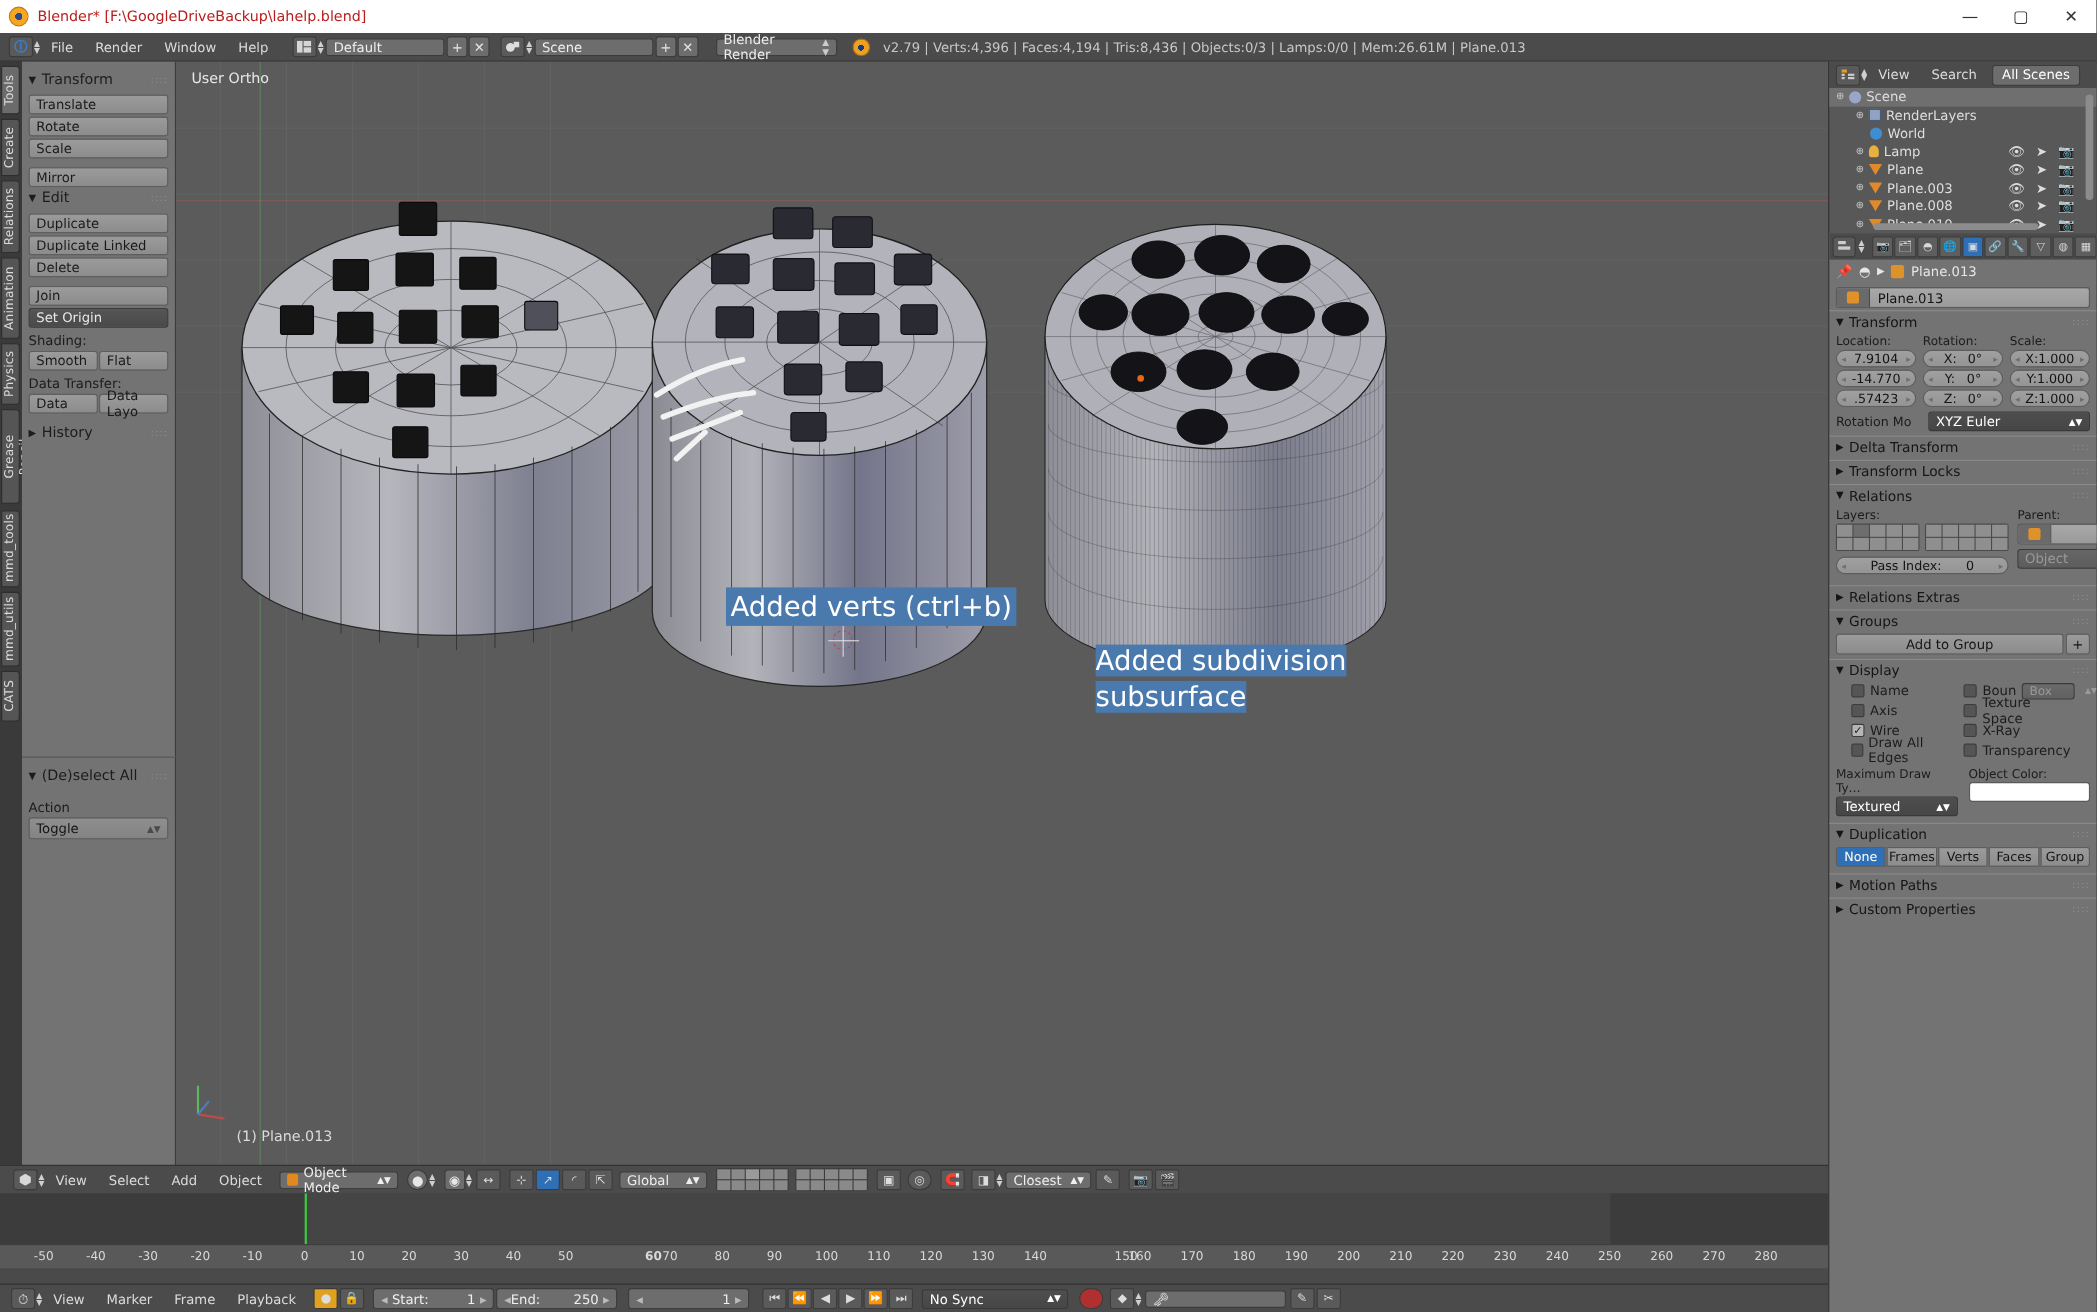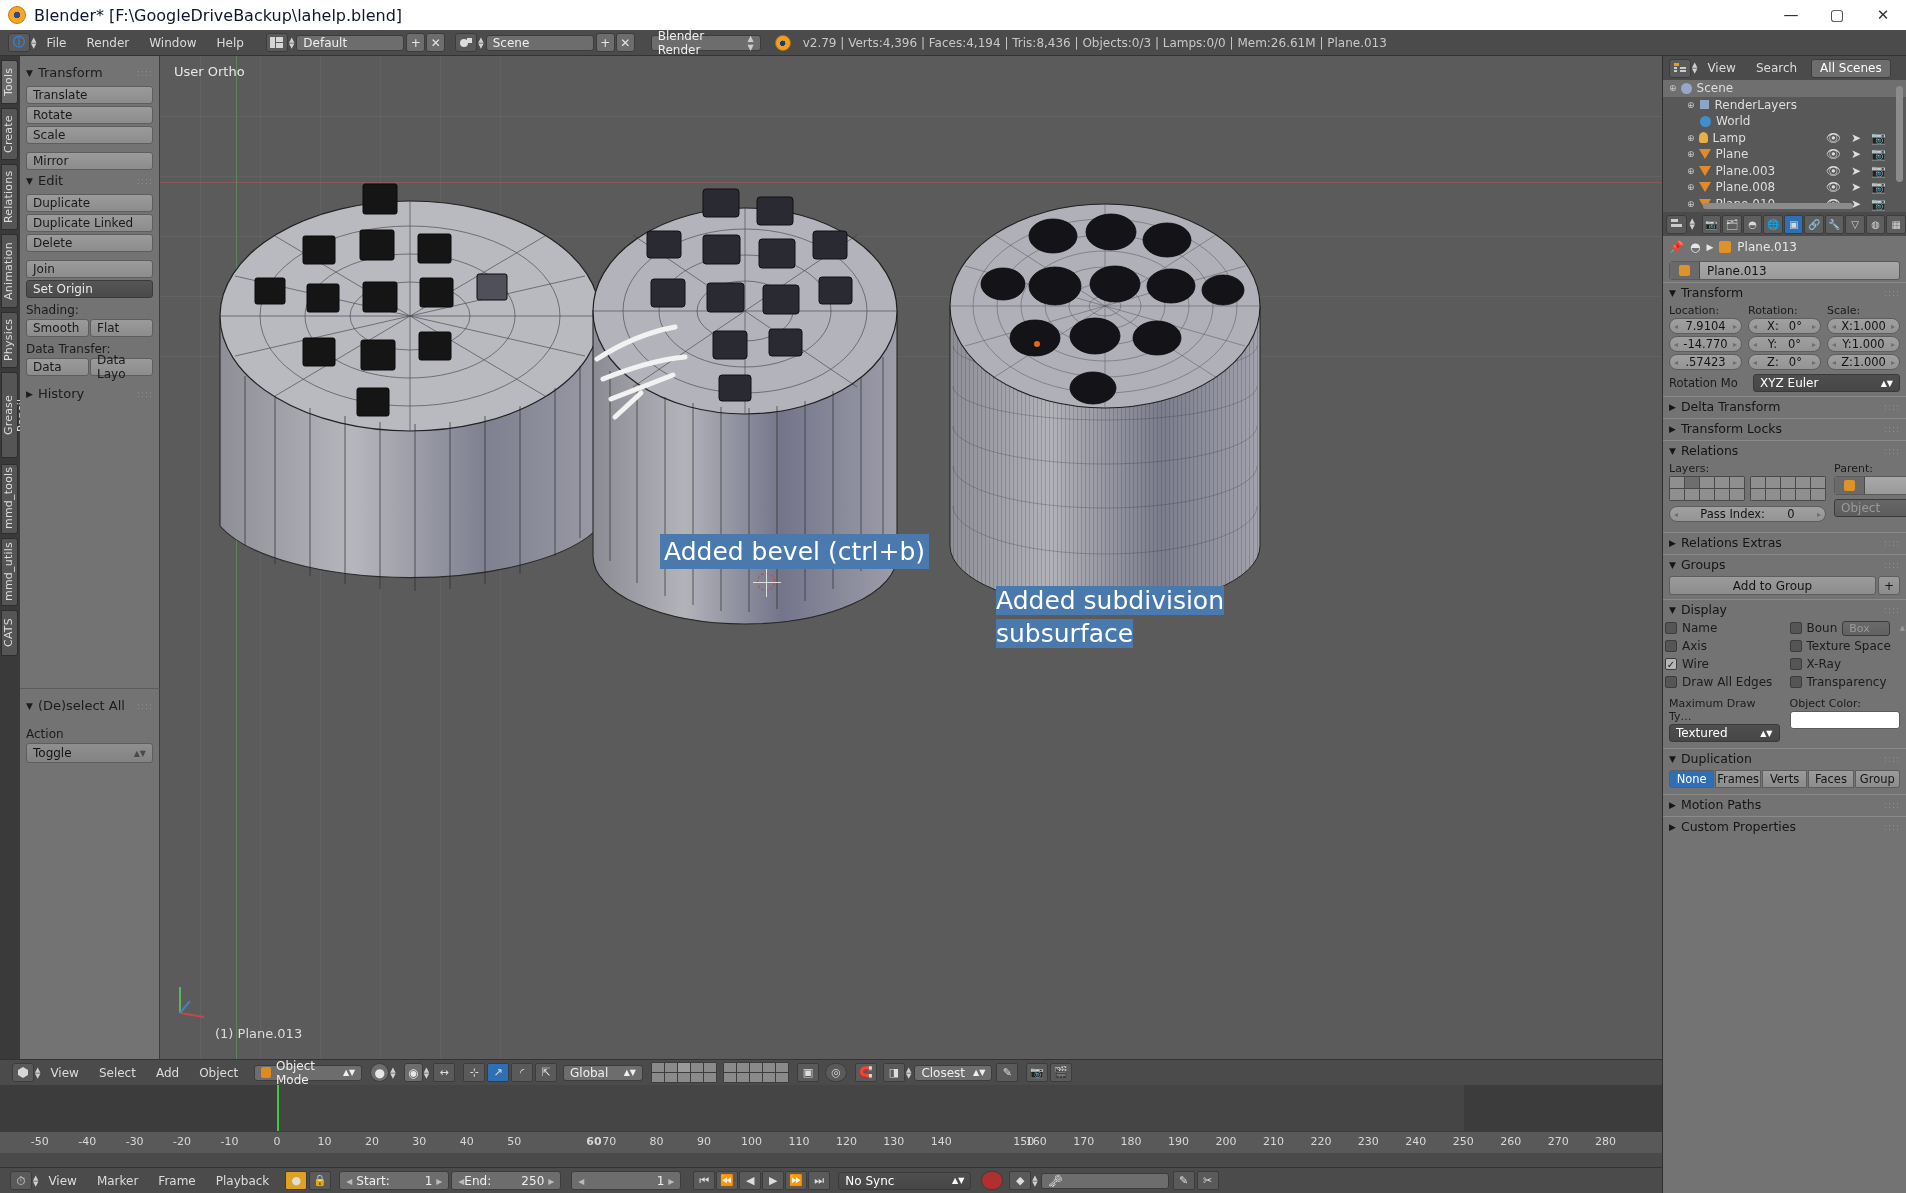--- a/index.html
+++ b/index.html
@@ -9,21 +9,21 @@
     background:#3e3e3e; color:#d8d8d8; font-size:12px;
     -webkit-font-smoothing:antialiased;
   }
   .app { position:relative; width:1906px; height:1193px; }
 
   
   .titlebar{position:absolute;left:0;top:0;width:1906px;height:30px;background:#fff;display:flex;align-items:center;}
   .tb-icon{width:18px;height:18px;margin-left:8px;border-radius:50%;
     background:radial-gradient(circle at 50% 50%, #2b4a8a 0 28%, #f5a623 30% 100%);
     border:1px solid #c07a10;}
-  .tb-title{color:#0f172a;font-size:16px;margin-left:8px;}
+  .tb-title{color:#b91c1c;font-size:13px;margin-left:8px;}
   .tb-btns{margin-left:auto;display:flex;align-items:center;}
   .tb-btn{width:46px;height:30px;display:flex;align-items:center;justify-content:center;color:#333;font-size:15px;}
 
   
   .topbar{position:absolute;left:0;top:30px;width:1906px;height:26px;background:#4b4b4b;
     display:flex;align-items:center;border-bottom:1px solid #333;}
   .hdr-menu{padding:0 10px;height:26px;display:flex;align-items:center;color:#dcdcdc;font-size:12px;}
   .editor-icon{width:22px;height:19px;background:#5a5a5a;border:1px solid #3c3c3c;border-radius:3px;
     display:flex;align-items:center;justify-content:center;margin-left:6px;}
   .spin{display:flex;flex-direction:column;justify-content:center;margin-left:1px;line-height:6px;font-size:7px;color:#d0d0d0;}
@@ -462,21 +462,21 @@
         <ellipse cx="90" cy="182" rx="25" ry="18"></ellipse>
         <ellipse cx="150" cy="180" rx="25" ry="18"></ellipse>
         <ellipse cx="212" cy="182" rx="24" ry="17"></ellipse>
         <ellipse cx="148" cy="232" rx="23" ry="16"></ellipse>
       </g>
       <circle cx="92" cy="188" r="3" fill="#e06a1a"></circle>
     </svg>
 
     <div class="cursor3d" style="left:597px;top:517px;"></div>
 
-    <div class="annot" style="left:500px;top:478px;">Added bevel (ctrl+b)</div>
+    <div class="annot" style="left:500px;top:478px;">Added verts (ctrl+b)</div>
     <div class="annot" style="left:832px;top:527px;background:transparent;"><span style="background:#4a79ad;">Added subdivision</span><br><span style="background:#4a79ad;">subsurface</span></div>
 
     <svg class="axisgizmo">
       <line x1="6" y1="34" x2="6" y2="8" stroke="#5bb75b" stroke-width="2"></line>
       <line x1="6" y1="34" x2="30" y2="38" stroke="#c04a4a" stroke-width="2"></line>
       <line x1="6" y1="34" x2="16" y2="22" stroke="#4a7ec0" stroke-width="2"></line>
     </svg>
 
     <div class="vp-objname">(1) Plane.013</div>
   </div>
@@ -969,21 +969,21 @@
     <div style="display:flex;padding:2px 6px;gap:2px;">
       <div class="wbtn" style="flex:1;">Add to Group</div>
       <div class="wbtn" style="width:22px;">+</div>
     </div>
 
     <div class="sect">
       <span class="tri">▼</span>
       <span>Display</span>
       <span class="grip">::::</span>
     </div>
-    <div style="display:flex;padding:0 2px;gap:10px;">
+    <div style="display:flex;padding:0 20px;gap:10px;">
       <div style="flex:1;">
         <div class="cbrow">
             <span class="cbox"></span>
             <span>Name</span>
           </div>
         <div class="cbrow">
             <span class="cbox"></span>
             <span>Axis</span>
           </div>
         <div class="cbrow">

